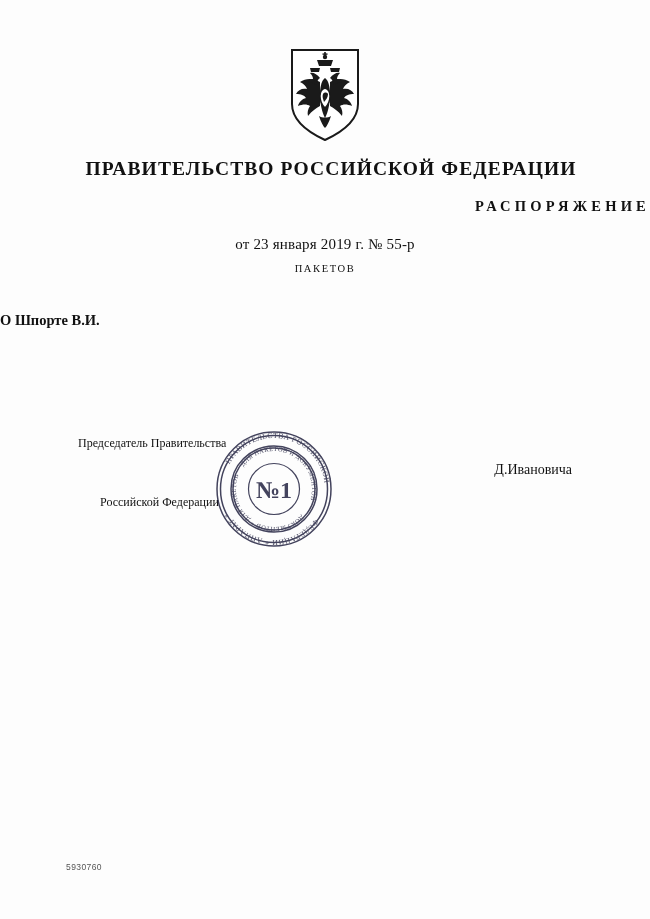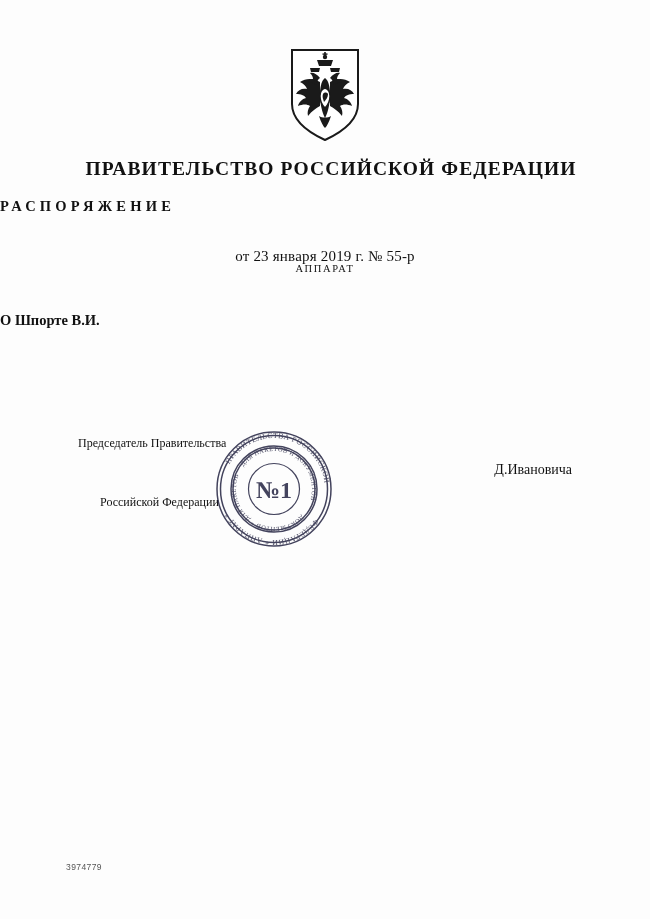--- a/index.html
+++ b/index.html
@@ -46,34 +46,33 @@
     font-size: 19.5px;
     font-weight: bold;
     letter-spacing: 1.1px;
     white-space: nowrap;
   }
   .doc-type {
     position: absolute;
     top: 198px;
     left: 0;
     right: 0;
-    text-align: left;
+    text-align: right;
     font-size: 14.5px;
     font-weight: bold;
     letter-spacing: 4.2px;
   }
   .doc-date {
     position: absolute;
     top: 236px;
     left: 0;
     right: 0;
     text-align: center;
     font-size: 15px;
     letter-spacing: 0.2px;
-    margin-top: 12px;
   }
   .doc-city {
     position: absolute;
     top: 263px;
     left: 0;
     right: 0;
     text-align: center;
     font-size: 10.5px;
     letter-spacing: 1.6px;
   }
@@ -184,21 +183,21 @@
         <path d="M39 40 C36 41 34 44 34 48 C34 54 37 58 39 60 C41 58 44 54 44 48 C44 44 42 41 39 40 Z" fill="#ffffff" stroke="#1a1a1a" stroke-width="1.4"></path>
 
         <path d="M37 46 C38 44 41 44 42 46 C42 49 40 52 38 54 C37 51 36 48 37 46 Z"></path>
       </g>
     </svg>
   </div>
 
   <div class="gov-title">ПРАВИТЕЛЬСТВО  РОССИЙСКОЙ  ФЕДЕРАЦИИ</div>
   <div class="doc-type">РАСПОРЯЖЕНИЕ</div>
   <div class="doc-date">от 23 января 2019 г.  № 55-р</div>
-  <div class="doc-city">АППАРАТ</div>
+  <div class="doc-city">ПАКЕТОВ</div>
   <div class="subject">О Шпорте В.И.</div>
 
 
   <div class="sign-block">
     <div class="sign-left">
       <div>Председатель Правительства</div>
       <div class="sign-line2">Российской Федерации</div>
     </div>
   </div>
   <div class="sign-name">Д.Ивановича</div>
@@ -229,14 +228,14 @@
           <textPath href="#innerArc" startOffset="10%">ДЛЯ ПАКЕТОВ И ДОКУМЕНТОВ</textPath>
         </text>
         <text font-size="6.4" letter-spacing="0.4">
           <textPath href="#innerArc2" startOffset="12%">ДОКУМЕНТОВ * ДЛЯ ПАКЕТОВ</textPath>
         </text>
         <text x="61" y="70" text-anchor="middle" font-size="24" font-weight="bold">№1</text>
       </g>
     </svg>
   </div>
 
-  <div class="doc-number">3974779</div>
+  <div class="doc-number">5930760</div>
 </div>
 
 </body></html>

